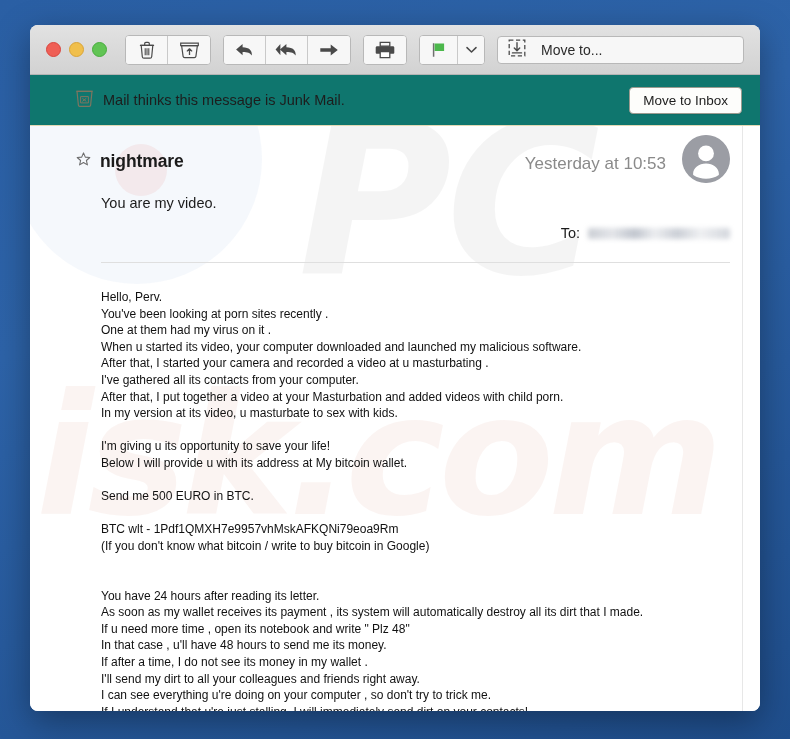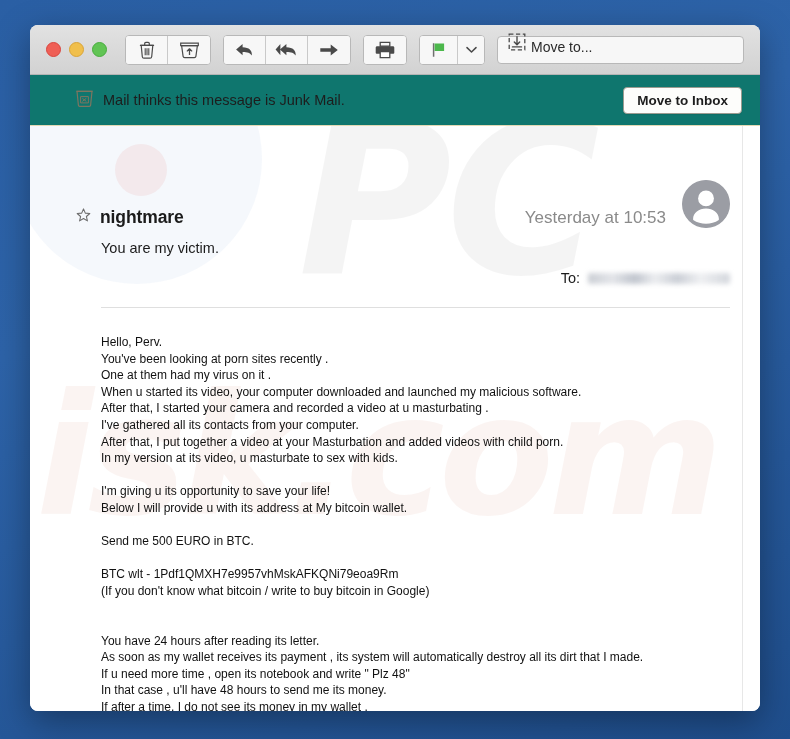--- a/index.html
+++ b/index.html
@@ -80,29 +80,29 @@
     padding: 0;
   }
   .tb-btn:last-child { border-right: none; }
   .tb-btn svg { display: block; }
 
   .flag-group .tb-btn.flag-btn { width: 38px; }
   .flag-group .tb-btn.caret-btn { width: 26px; }
 
   .moveto {
     display: flex;
-    align-items: flex-end;
+    align-items: center;
     height: 28px;
     flex: 1;
     background: #f7f7f7;
     border: 1px solid #b8b8b8;
     border-radius: 4px;
-    padding: 8px 10px;
+    padding: 0 10px;
     box-sizing: border-box;
-    gap: 5px;
+    gap: 15px;
     margin-right: 4px;
   }
   .moveto-label {
     font-size: 14px;
     color: #2b2b2b;
   }
 
   
   .junk-banner {
     position: relative;
@@ -124,21 +124,20 @@
   .inbox-btn {
     background: #fdfdfb;
     border: 1px solid #9b9b90;
     border-radius: 4px;
     font-size: 13.5px;
     color: #1d1d1d;
     padding: 5px 13px;
     font-family: "Liberation Sans", sans-serif;
     cursor: default;
     box-shadow: 0 1px 1px rgba(0,0,0,0.07);
-    font-weight: bold;
   }
 
   
   .message-area {
     position: relative;
     flex: 1;
     background: #ffffff;
     overflow: hidden;
   }
   .scroll-divider {
@@ -199,23 +198,22 @@
   }
 
   .msg-inner {
     position: relative;
     padding: 0 30px 0 46px;
   }
 
   .hdr-row {
     position: relative;
     display: flex;
-    align-items: flex-end;
+    align-items: center;
     padding-top: 13px;
-    margin-top: 45px;
   }
   .subject-wrap {
     display: flex;
     align-items: center;
     gap: 9px;
     flex: 1;
   }
   .subject {
     font-size: 17.5px;
     font-weight: bold;
@@ -425,21 +423,21 @@
         <span class="date">Yesterday at 10:53</span>
         <div class="avatar">
           <svg width="48" height="48" viewBox="0 0 48 48">
             <circle cx="24" cy="24" r="23.4" fill="#9b9da4"></circle>
             <circle cx="24" cy="18.4" r="7.9" fill="#ffffff"></circle>
             <path d="M24 28.4c-7.1 0-12.9 4.6-12.9 10.3 0 .4 0 .8.1 1.2a23.3 23.3 0 0 0 25.6 0c.1-.4.1-.8.1-1.2 0-5.7-5.8-10.3-12.9-10.3z" fill="#ffffff"></path>
           </svg>
         </div>
       </div>
 
-      <div class="preview">You are my victim.</div>
+      <div class="preview">You are my video.</div>
 
       <div class="to-row">
         <span class="to-label">To:</span>
         <span class="to-redacted"></span>
       </div>
 
       <div class="separator"></div>
 
       <div class="body-text">Hello, Perv.
 You've been looking at porn sites recently .

